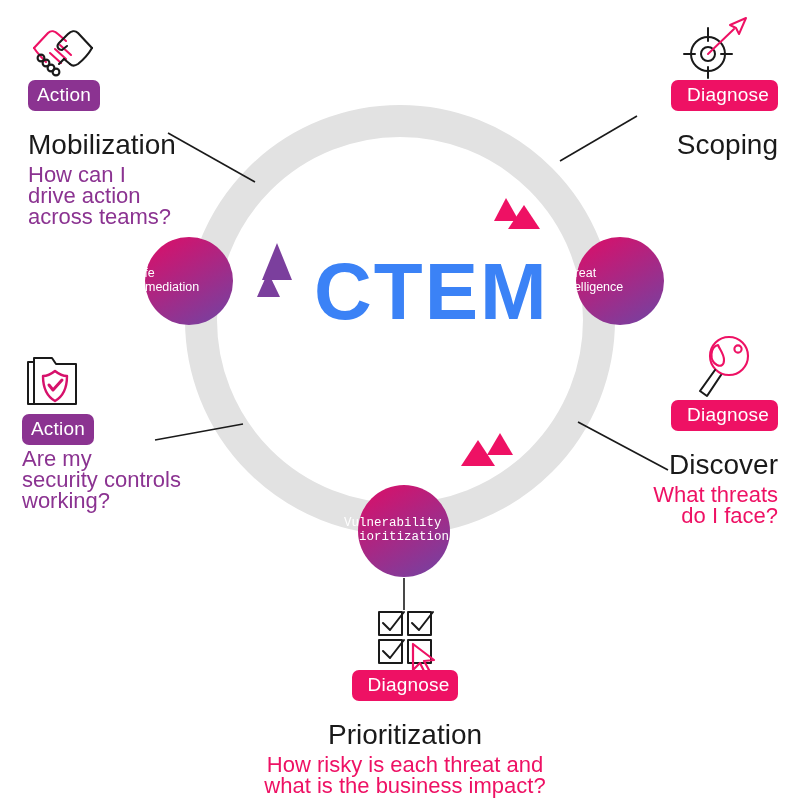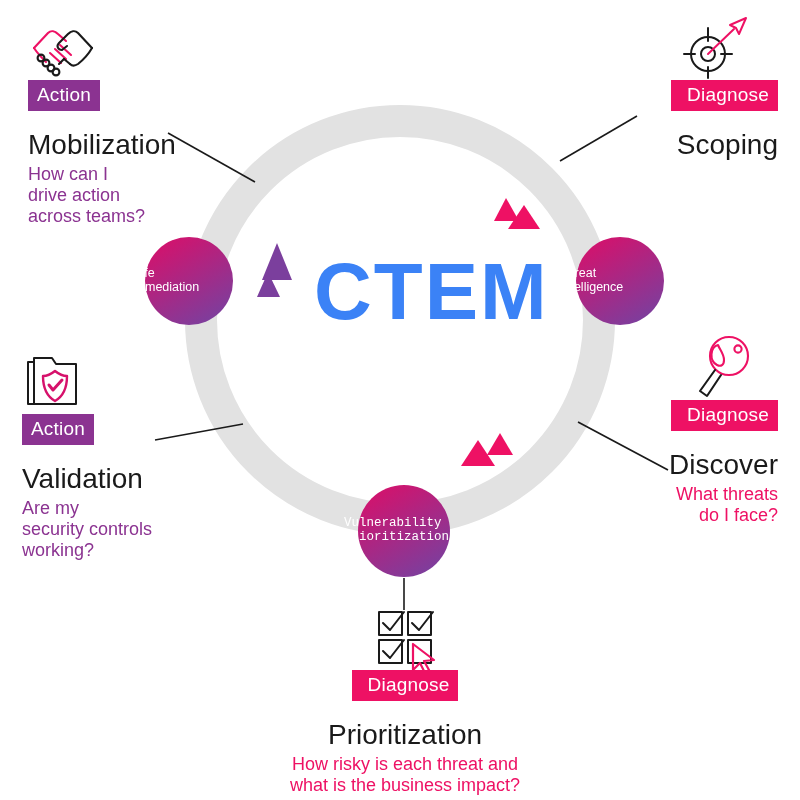--- a/index.html
+++ b/index.html
@@ -15,33 +15,34 @@
 
   
   .badge{
     display:inline-block;
     color:#ffffff;
     font-size:19px;
     line-height:19px;
     padding:5px 9px 7px 9px;
     letter-spacing:.2px;
     white-space:nowrap;
+    border-radius:7px;
   }
   .badge.action{background:#8B3391;}
   .badge.diagnose{background:#EE1164;}
 
   .title{
     font-size:28px;
     line-height:32px;
     color:#1a1a1a;
     margin-top:18px;
     white-space:nowrap;
   }
   .sub{
-    font-size:18px;
+    font-size:22px;
     line-height:21px;
     margin-top:3px;
     white-space:pre-line;
   }
   .sub.purple{color:#8B3391;}
   .sub.pink{color:#EE1164;}
 
   .blk-right{text-align:right;}
   .blk-center{text-align:center;}
   .blk-right .badge,.blk-center .badge{text-align:left;padding-left:16px;}
@@ -186,21 +187,20 @@
   <div class="node" style="left:22px;top:352px;width:260px;">
     <svg class="icon" width="72" height="62" viewBox="0 0 72 62">
       <g fill="none" stroke-width="2" stroke-linejoin="round">
         <path stroke="#1a1a1a" d="M6,10 L12,10 L12,52 L6,52 Z" fill="#fff"></path>
         <path stroke="#1a1a1a" fill="#fff" d="M12,52 L12,6 L30,6 L34,12 L54,12 L54,52 Z"></path>
         <path stroke="#D6116B" fill="#fff" stroke-width="2.4" d="M33,19 C28,23 24,24 21,24 C21,38 26,45 33,49 C40,45 45,38 45,24 C42,24 38,23 33,19 Z"></path>
         <polyline stroke="#D6116B" stroke-width="3" stroke-linecap="round" fill="none" points="27,33 31,38 40,28"></polyline>
       </g>
     </svg>
     <div><span class="badge action">Action</span></div>
-    <div class="title">Validation</div>
     <div class="sub purple">Are my
 security controls
 working?</div>
   </div>
 
   <div class="node blk-center" style="left:240px;top:608px;width:330px;">
     <svg class="icon" width="100" height="62" viewBox="0 0 100 62" style="margin:0 auto;">
       <g fill="none" stroke-width="2" stroke-linejoin="round" stroke-linecap="round">
         <rect stroke="#1a1a1a" x="24" y="4" width="23" height="23"></rect>
         <polyline stroke="#1a1a1a" points="28,15 35,22 49,4"></polyline>

